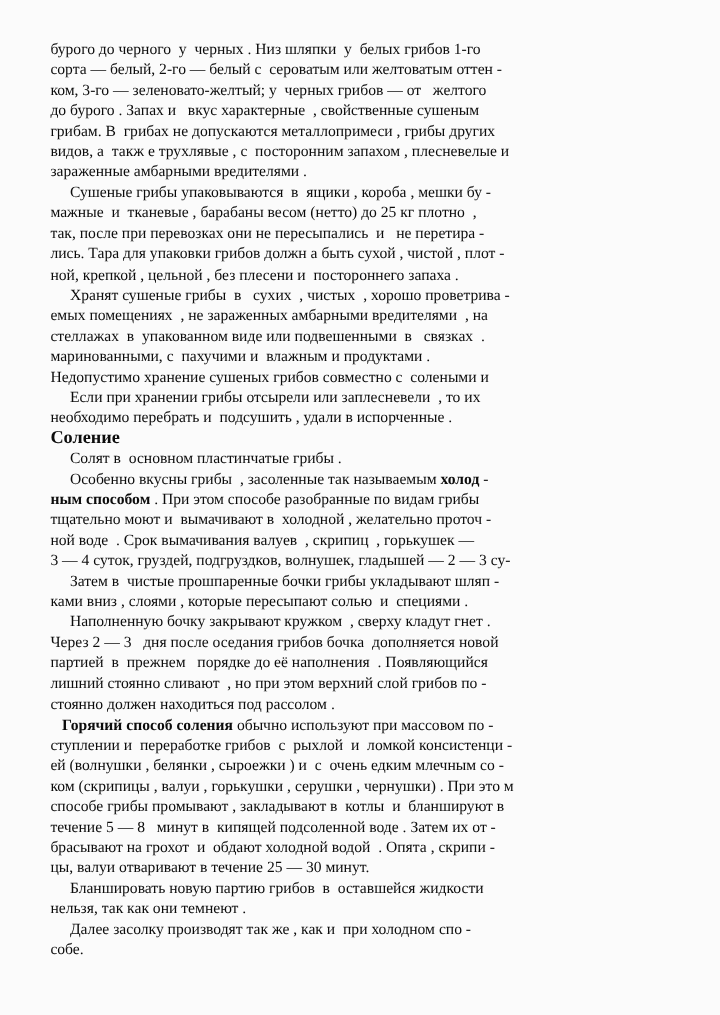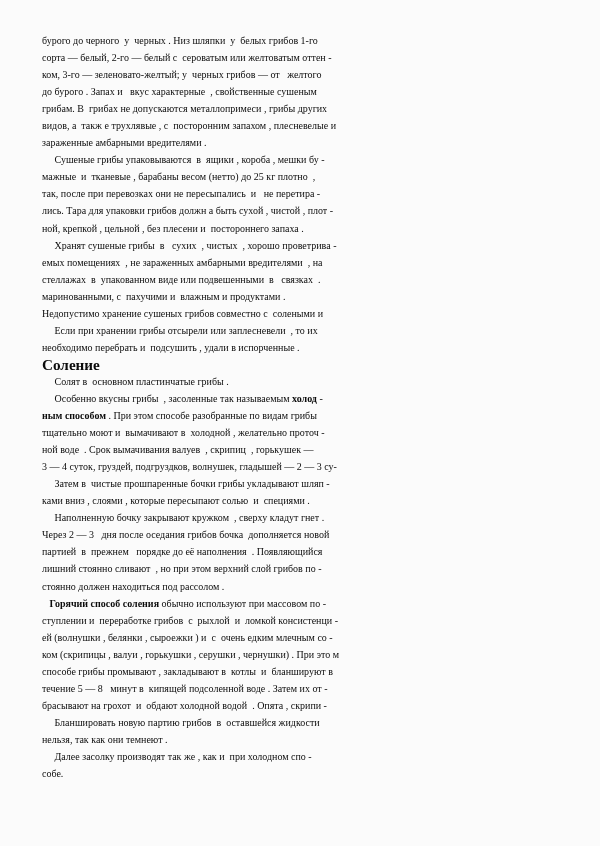--- a/index.html
+++ b/index.html
@@ -25,21 +25,21 @@
     left: 42px;
     top: 32px;
     width: 518px;
   }
   .para {
     margin: 0 0 0 0;
   }
   .line {
     display: block;
     white-space: pre;
-    font-size: 10px;
+    font-size: 13px;
     line-height: 17.05px;
     letter-spacing: 0px;
   }
   .heading-line {
     display: block;
     text-align: left;
     font-weight: bold;
     font-size: 15.2px;
     line-height: 17.05px;
     white-space: pre;
@@ -113,20 +113,21 @@
         <span class="line">стоянно должен находиться под рассолом .</span>
       </div>
       <div class="para">
         <span class="line"><span>   </span><b>Горячий способ соления</b><span> обычно используют при массовом по -</span></span>
         <span class="line"><span>ступлении и  переработке грибов  с  рыхлой  и  ломкой консистенци -</span></span>
         <span class="line"><span>ей (волнушки , белянки , сыроежки ) и  с  очень едким млечным со -</span></span>
         <span class="line"><span>ком (скрипицы , валуи , горькушки , серушки , чернушки) . При это м</span></span>
         <span class="line"><span>способе грибы промывают , закладывают в  котлы  и  бланшируют в</span></span>
         <span class="line"><span>течение 5 — 8   минут в  кипящей подсоленной воде . Затем их от -</span></span>
         <span class="line"><span>брасывают на грохот  и  обдают холодной водой  . Опята , скрипи -</span></span>
+        <span class="line"><span>цы, валуи отваривают в течение 25 — 30 минут.</span></span>
       </div>
       <div class="para">
         <span class="line">     Бланшировать новую партию грибов  в  оставшейся жидкости</span>
         <span class="line">нельзя, так как они темнеют .</span>
       </div>
       <div class="para">
         <span class="line">     Далее засолку производят так же , как и  при холодном спо -</span>
         <span class="line">собе.</span>
       </div>
     </div>

